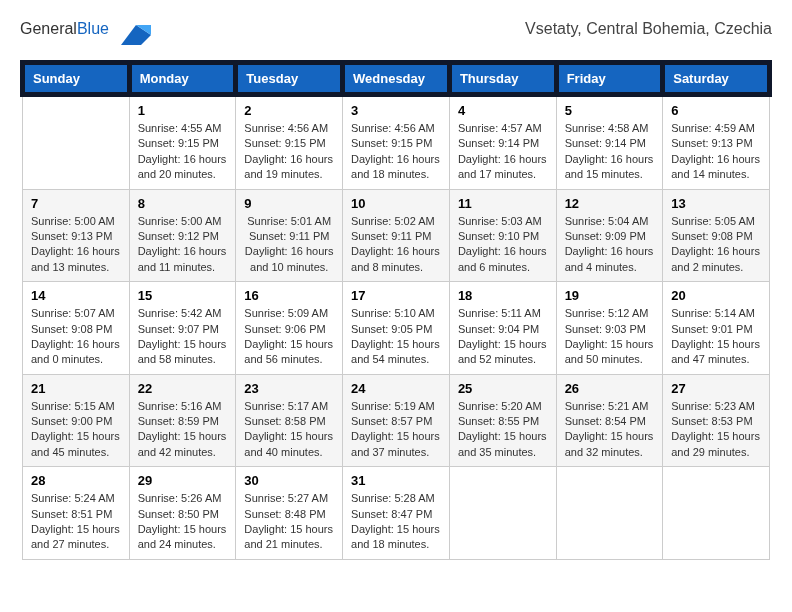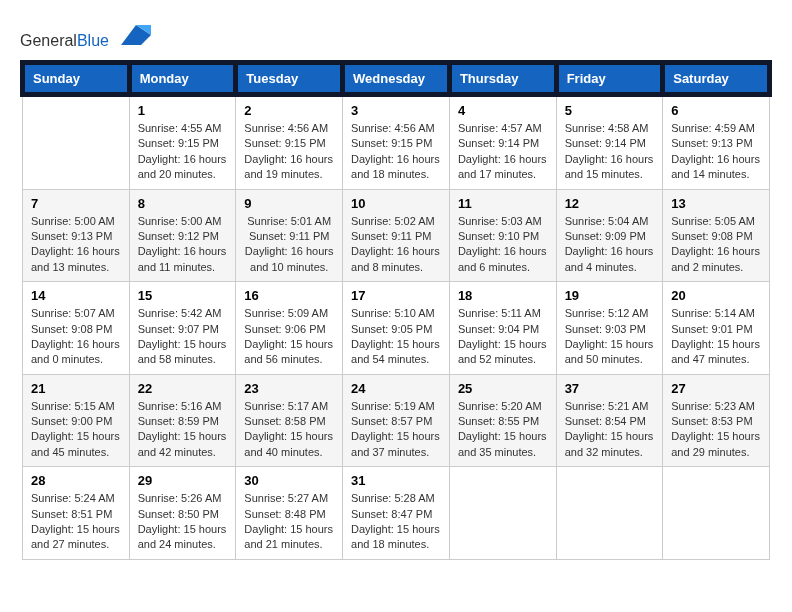--- a/index.html
+++ b/index.html
@@ -11,21 +11,21 @@
       padding: 20px;
     }
     .header {
       display: flex;
       justify-content: space-between;
       align-items: flex-start;
       margin-bottom: 10px;
     }
     .logo {
       display: flex;
-      align-items: flex-end;
+      align-items: flex-start;
     }
     .logo-general { color: #333; }
     .logo-blue { color: #1565c0; }
     .logo-icon {
       width: 40px;
       height: 30px;
       margin-left: 2px;
     }
     .title-block {
       text-align: right;
@@ -85,20 +85,21 @@
   <div class="logo">
     <div>
       <span class="logo-general">General</span><span class="logo-blue">Blue</span>
     </div>
     <svg class="logo-icon" viewBox="0 0 40 30">
       <polygon points="10,25 25,5 40,15 30,25" fill="#1565c0"></polygon>
       <polygon points="25,5 40,15 40,5" fill="#42a5f5"></polygon>
     </svg>
   </div>
   <div class="title-block">
+    <div class="location">Vsetaty, Central Bohemia, Czechia</div>
   </div>
 </div>
 
 <table>
   <thead>
     <tr>
     <th>Sunday</th>
         <th>Monday</th>
         <th>Tuesday</th>
         <th>Wednesday</th>
@@ -285,21 +286,21 @@
 and 37 minutes.</div>
         </td>
         <td>
           <span class="day-number">25</span>
           <div class="day-info" style="white-space: pre-line;">Sunrise: 5:20 AM
 Sunset: 8:55 PM
 Daylight: 15 hours
 and 35 minutes.</div>
         </td>
         <td>
-          <span class="day-number">37</span>
+          <span class="day-number">26</span>
           <div class="day-info" style="white-space: pre-line;">Sunrise: 5:21 AM
 Sunset: 8:54 PM
 Daylight: 15 hours
 and 32 minutes.</div>
         </td>
         <td>
           <span class="day-number">27</span>
           <div class="day-info" style="white-space: pre-line;">Sunrise: 5:23 AM
 Sunset: 8:53 PM
 Daylight: 15 hours

